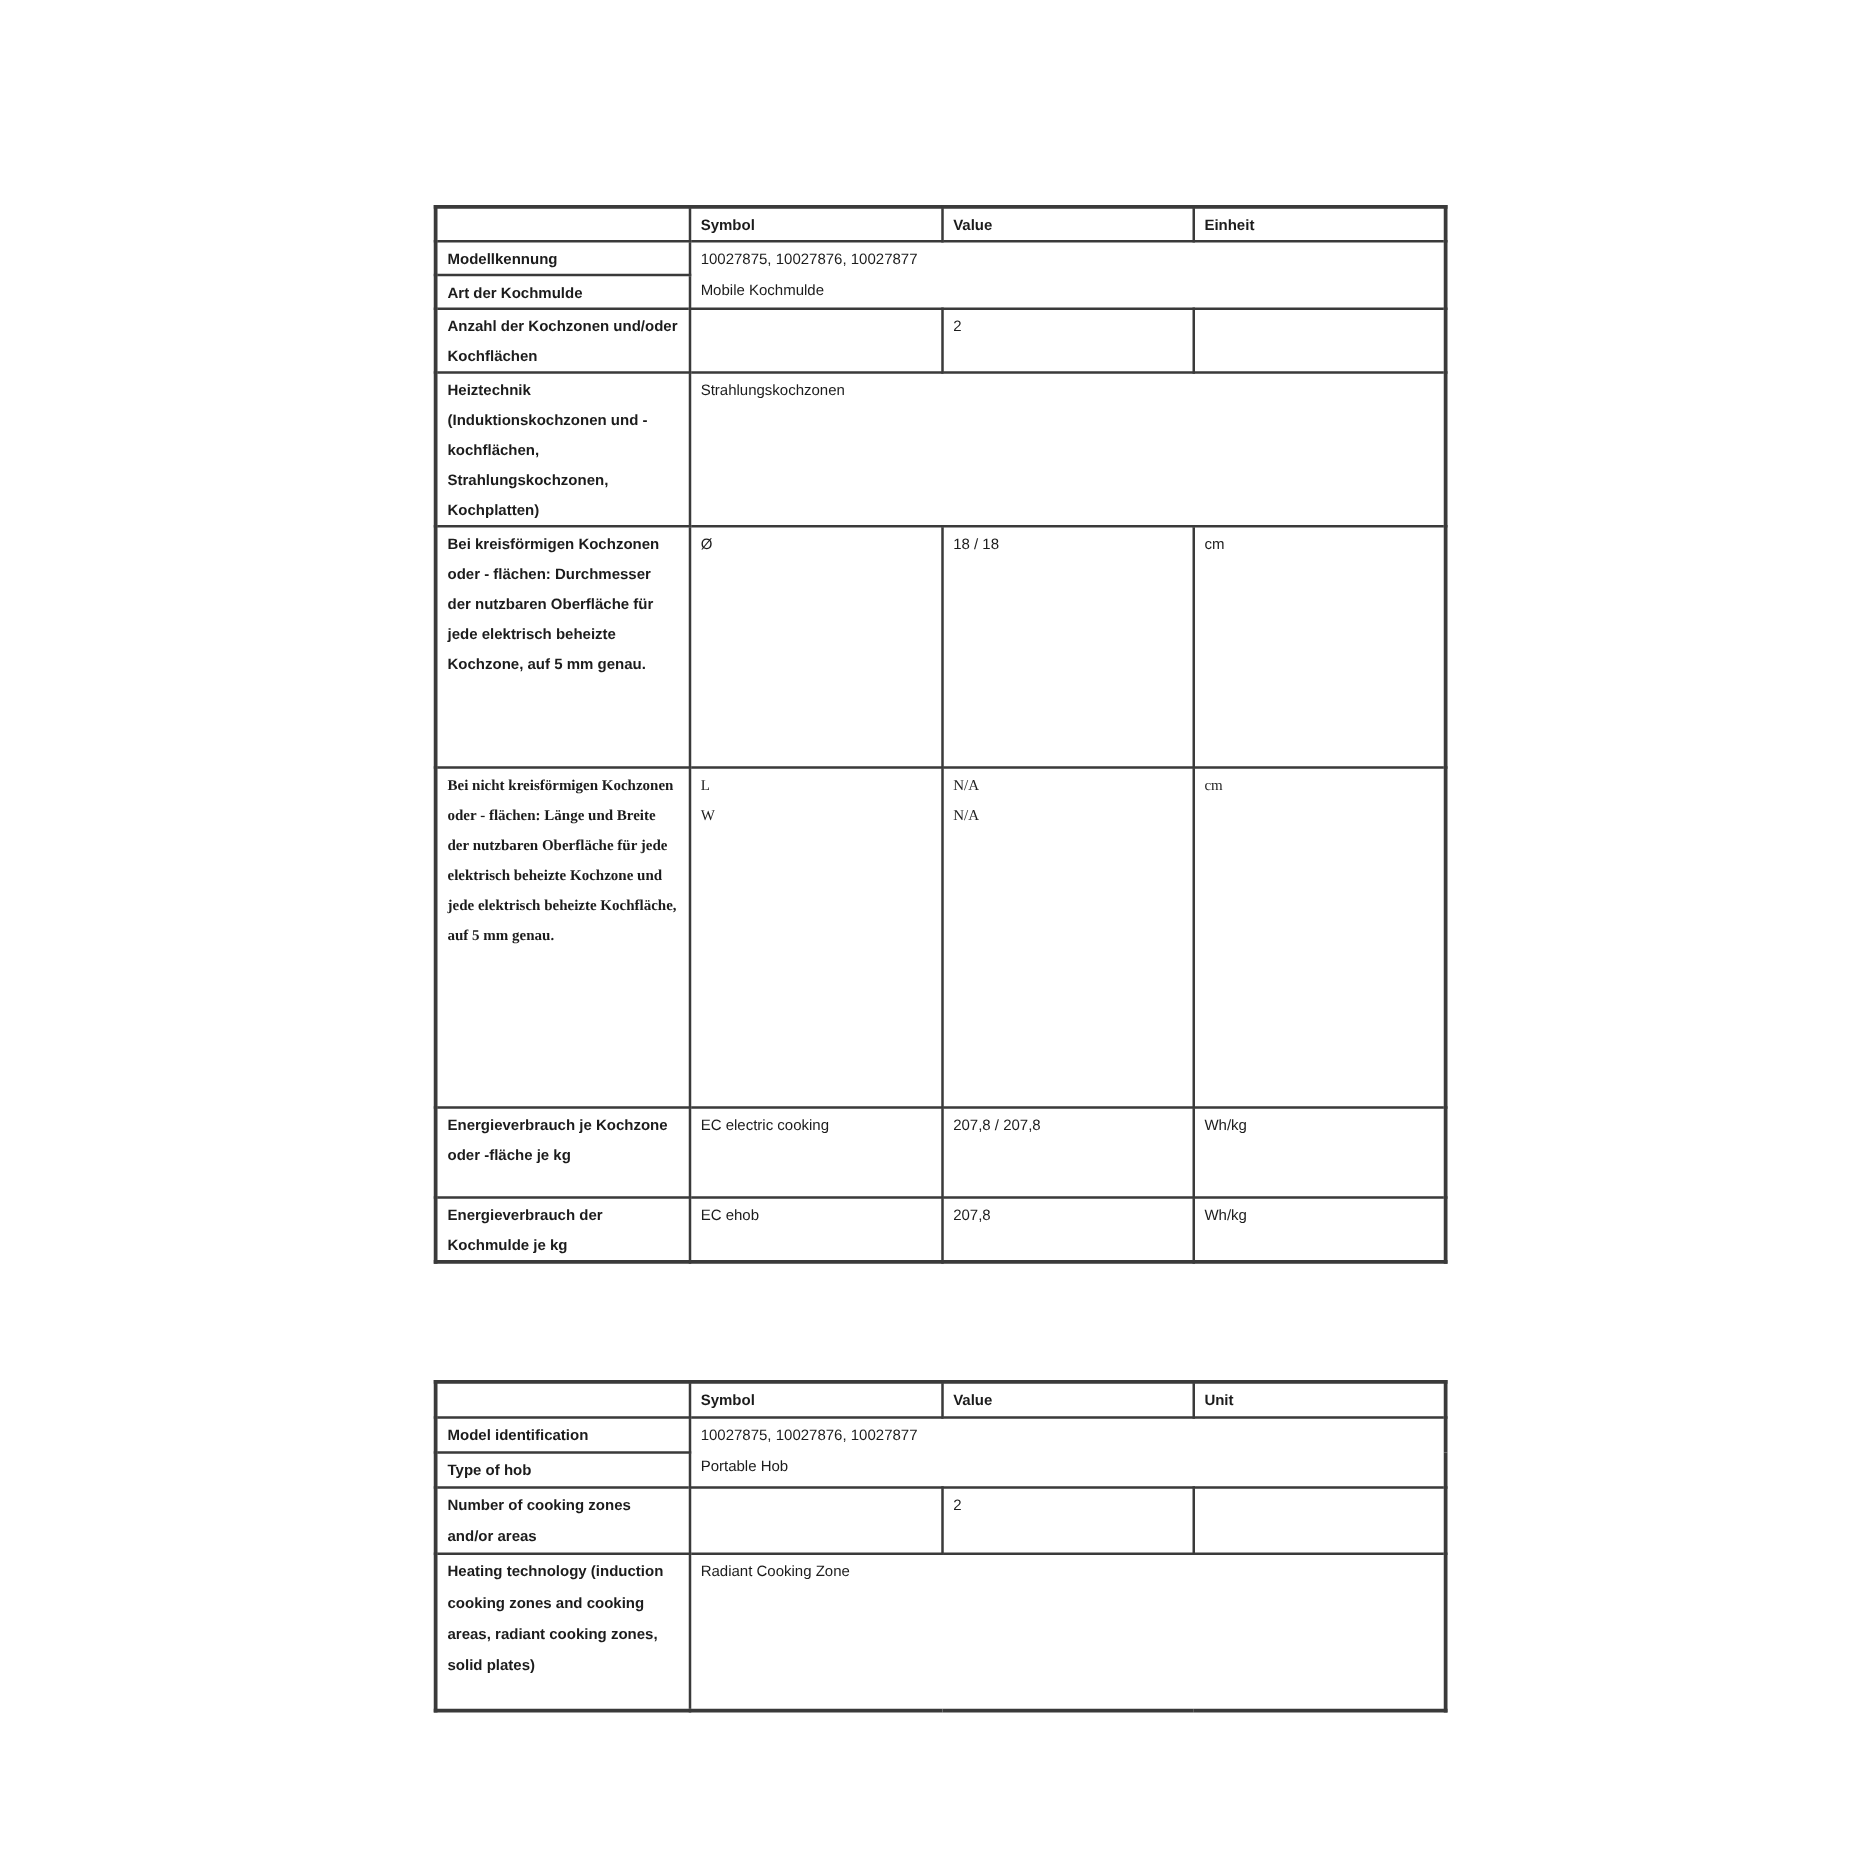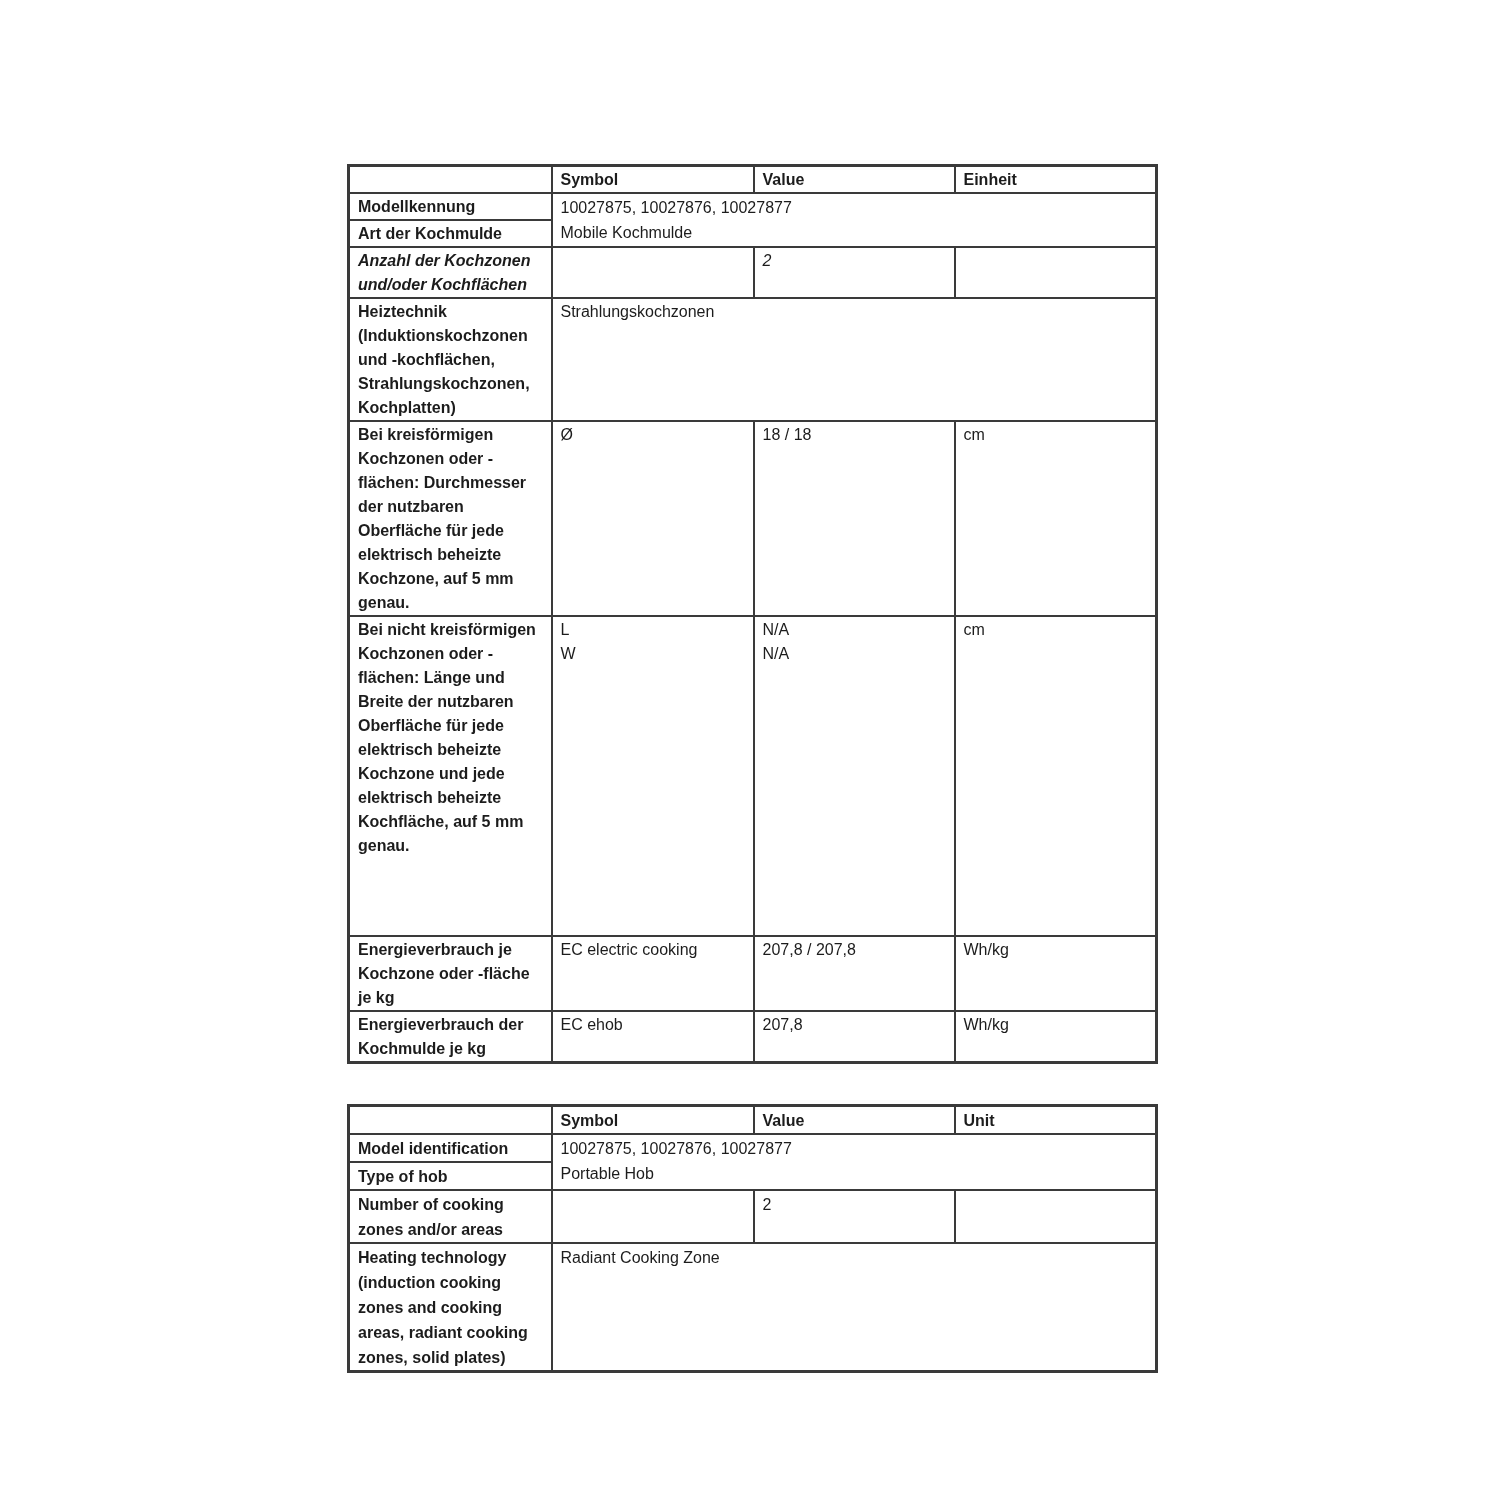--- a/index.html
+++ b/index.html
@@ -25,41 +25,41 @@
     border-collapse: collapse;
     table-layout: fixed;
     width: 808px;
     border: 3px solid #3a3a3a;
     background: #ffffff;
   }
   table.spec td {
     border: 2px solid #3a3a3a;
     vertical-align: top;
     padding: 1px 8px 0 8px;
-    font-size: 16px;
+    font-size: 12px;
     line-height: 24px;
     font-weight: 400;
     overflow: hidden;
   }
   table.spec col.c1 { width: 203px; }
   table.spec col.c2 { width: 202px; }
   table.spec col.c3 { width: 201px; }
   table.spec col.c4 { width: 202px; }
 
   table.spec td.label { font-weight: 700; }
   table.spec.en td { line-height: 25px; }
 
   
   .de tr.r-header  { height: 24px; }
   .de tr.r-model   { height: 25px; }
   .de tr.r-type    { height: 26px; }
-  .de tr.r-zones   { height: 49px; font-style: italic; }
+  .de tr.r-zones   { height: 49px; }
   .de tr.r-heating { height: 120px; padding-left: 36px; }
   .de tr.r-circ    { height: 193px; margin-left: 36px; }
-  .de tr.r-noncirc { height: 320px; }
+  .de tr.r-noncirc { height: 272px; font-family: Liberation Serif, serif; }
   .de tr.r-eczone  { height: 72px; }
   .de tr.r-echob   { height: 47px; }
 
   
   .en tr.r-header  { height: 26px; }
   .en tr.r-model   { height: 25px; margin-left: 28px; }
   .en tr.r-type    { height: 25px; }
   .en tr.r-zones   { height: 51px; }
   .en tr.r-heating { height: 125px; padding-left: 16px; }
 

